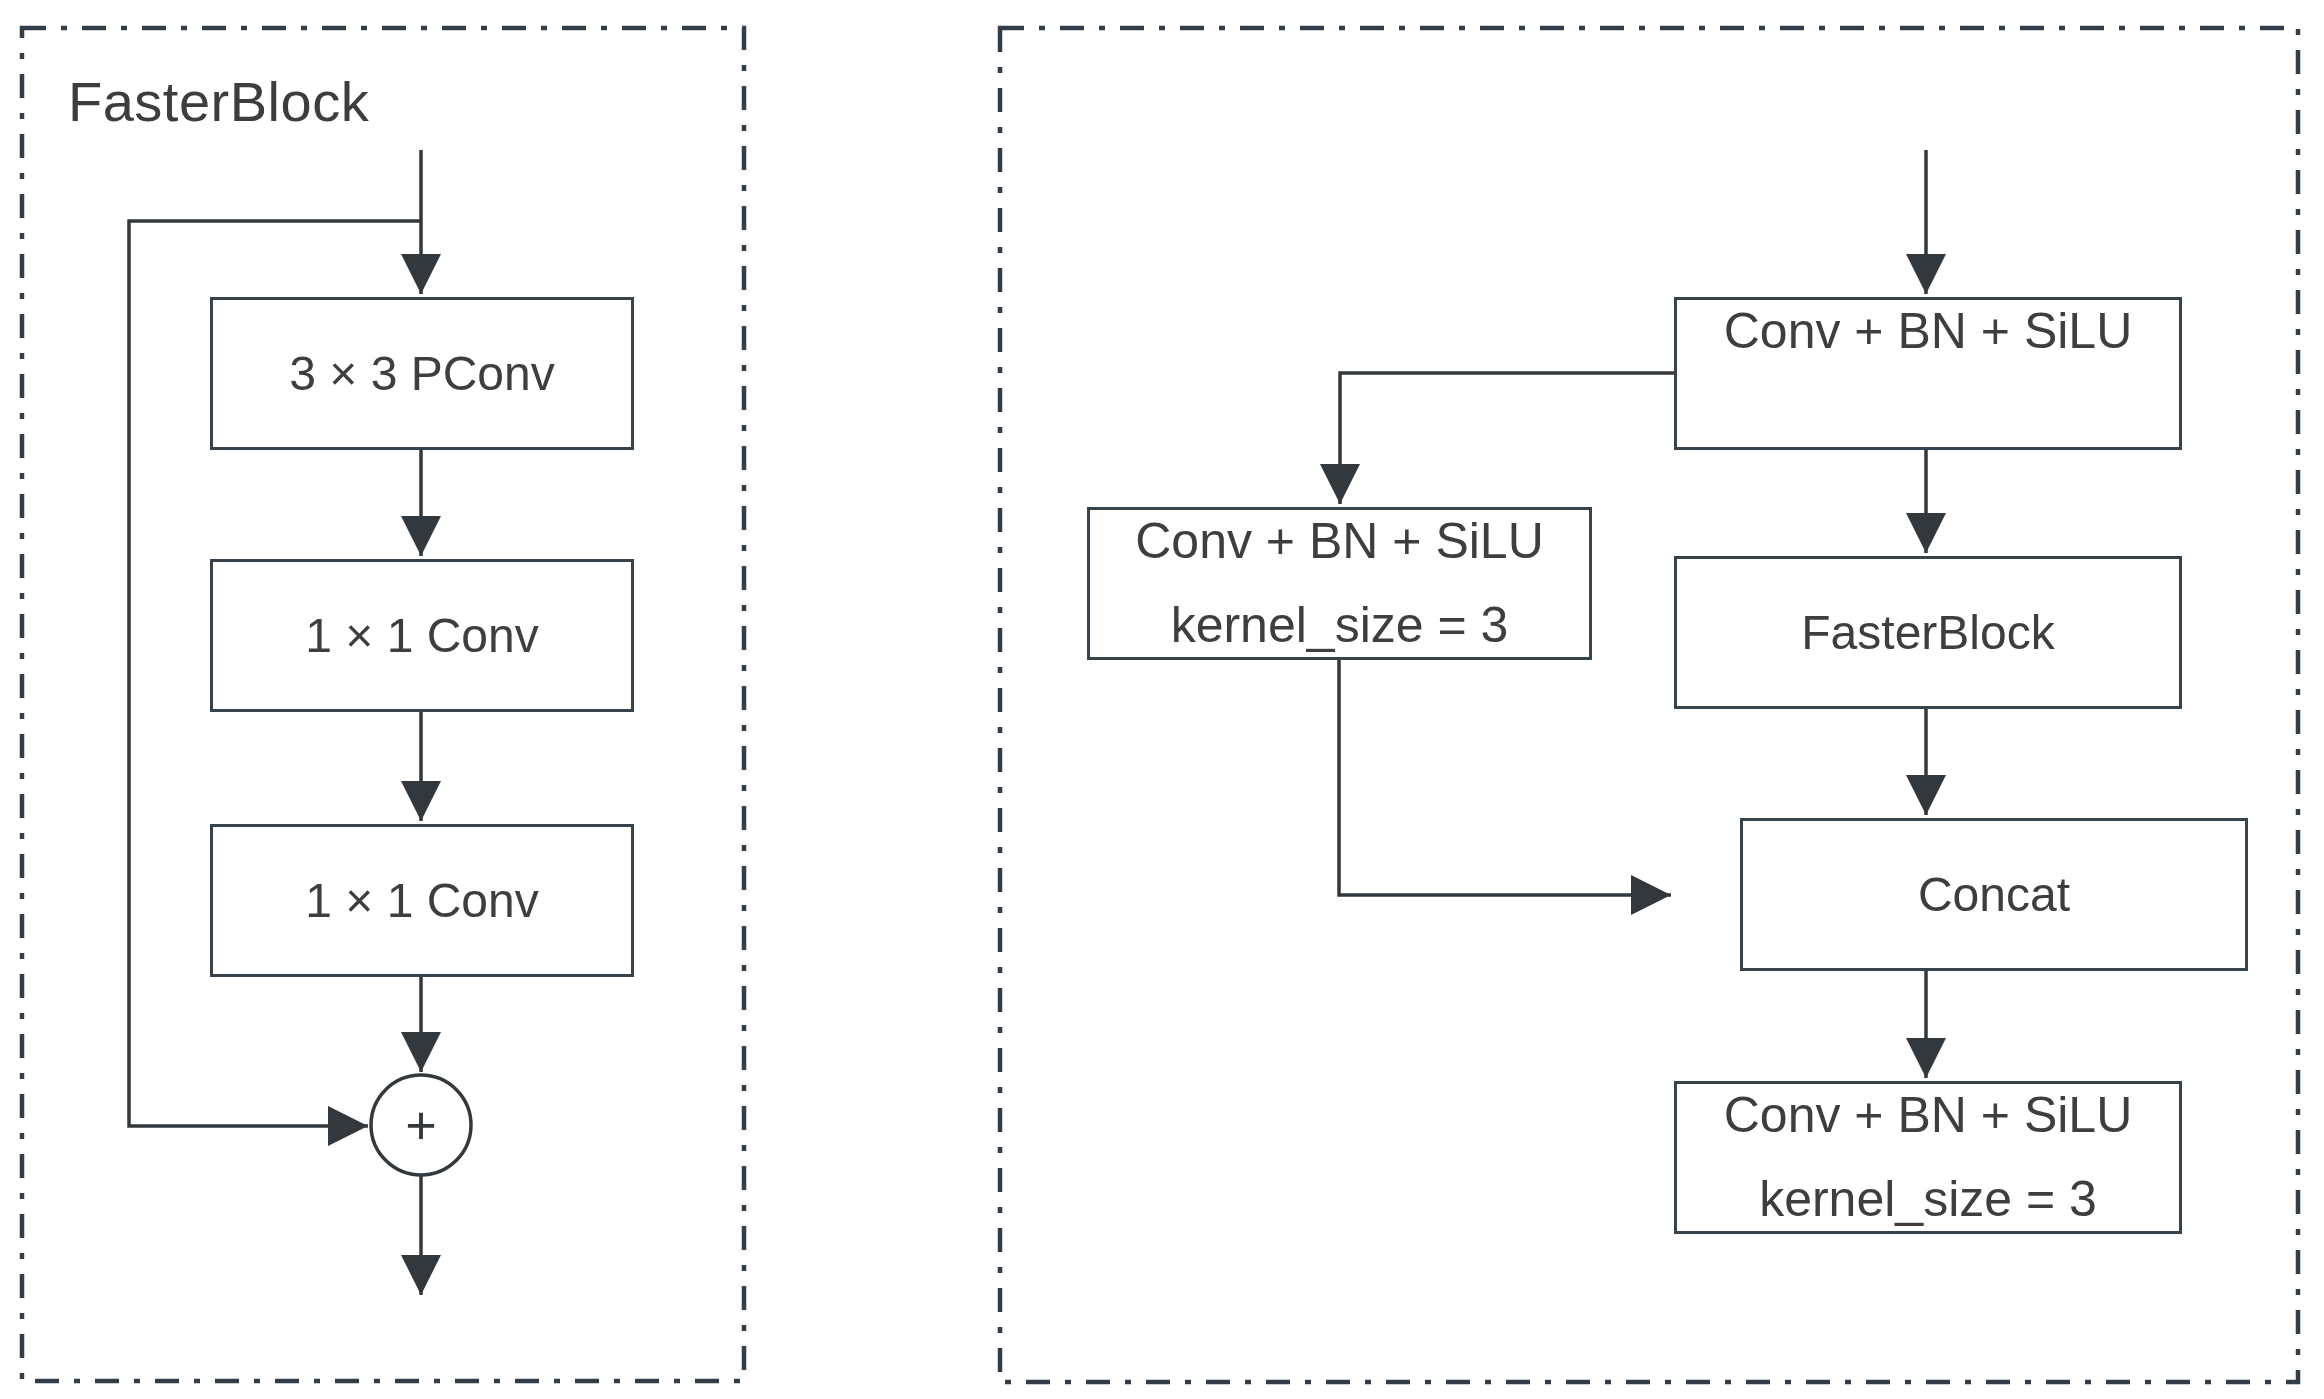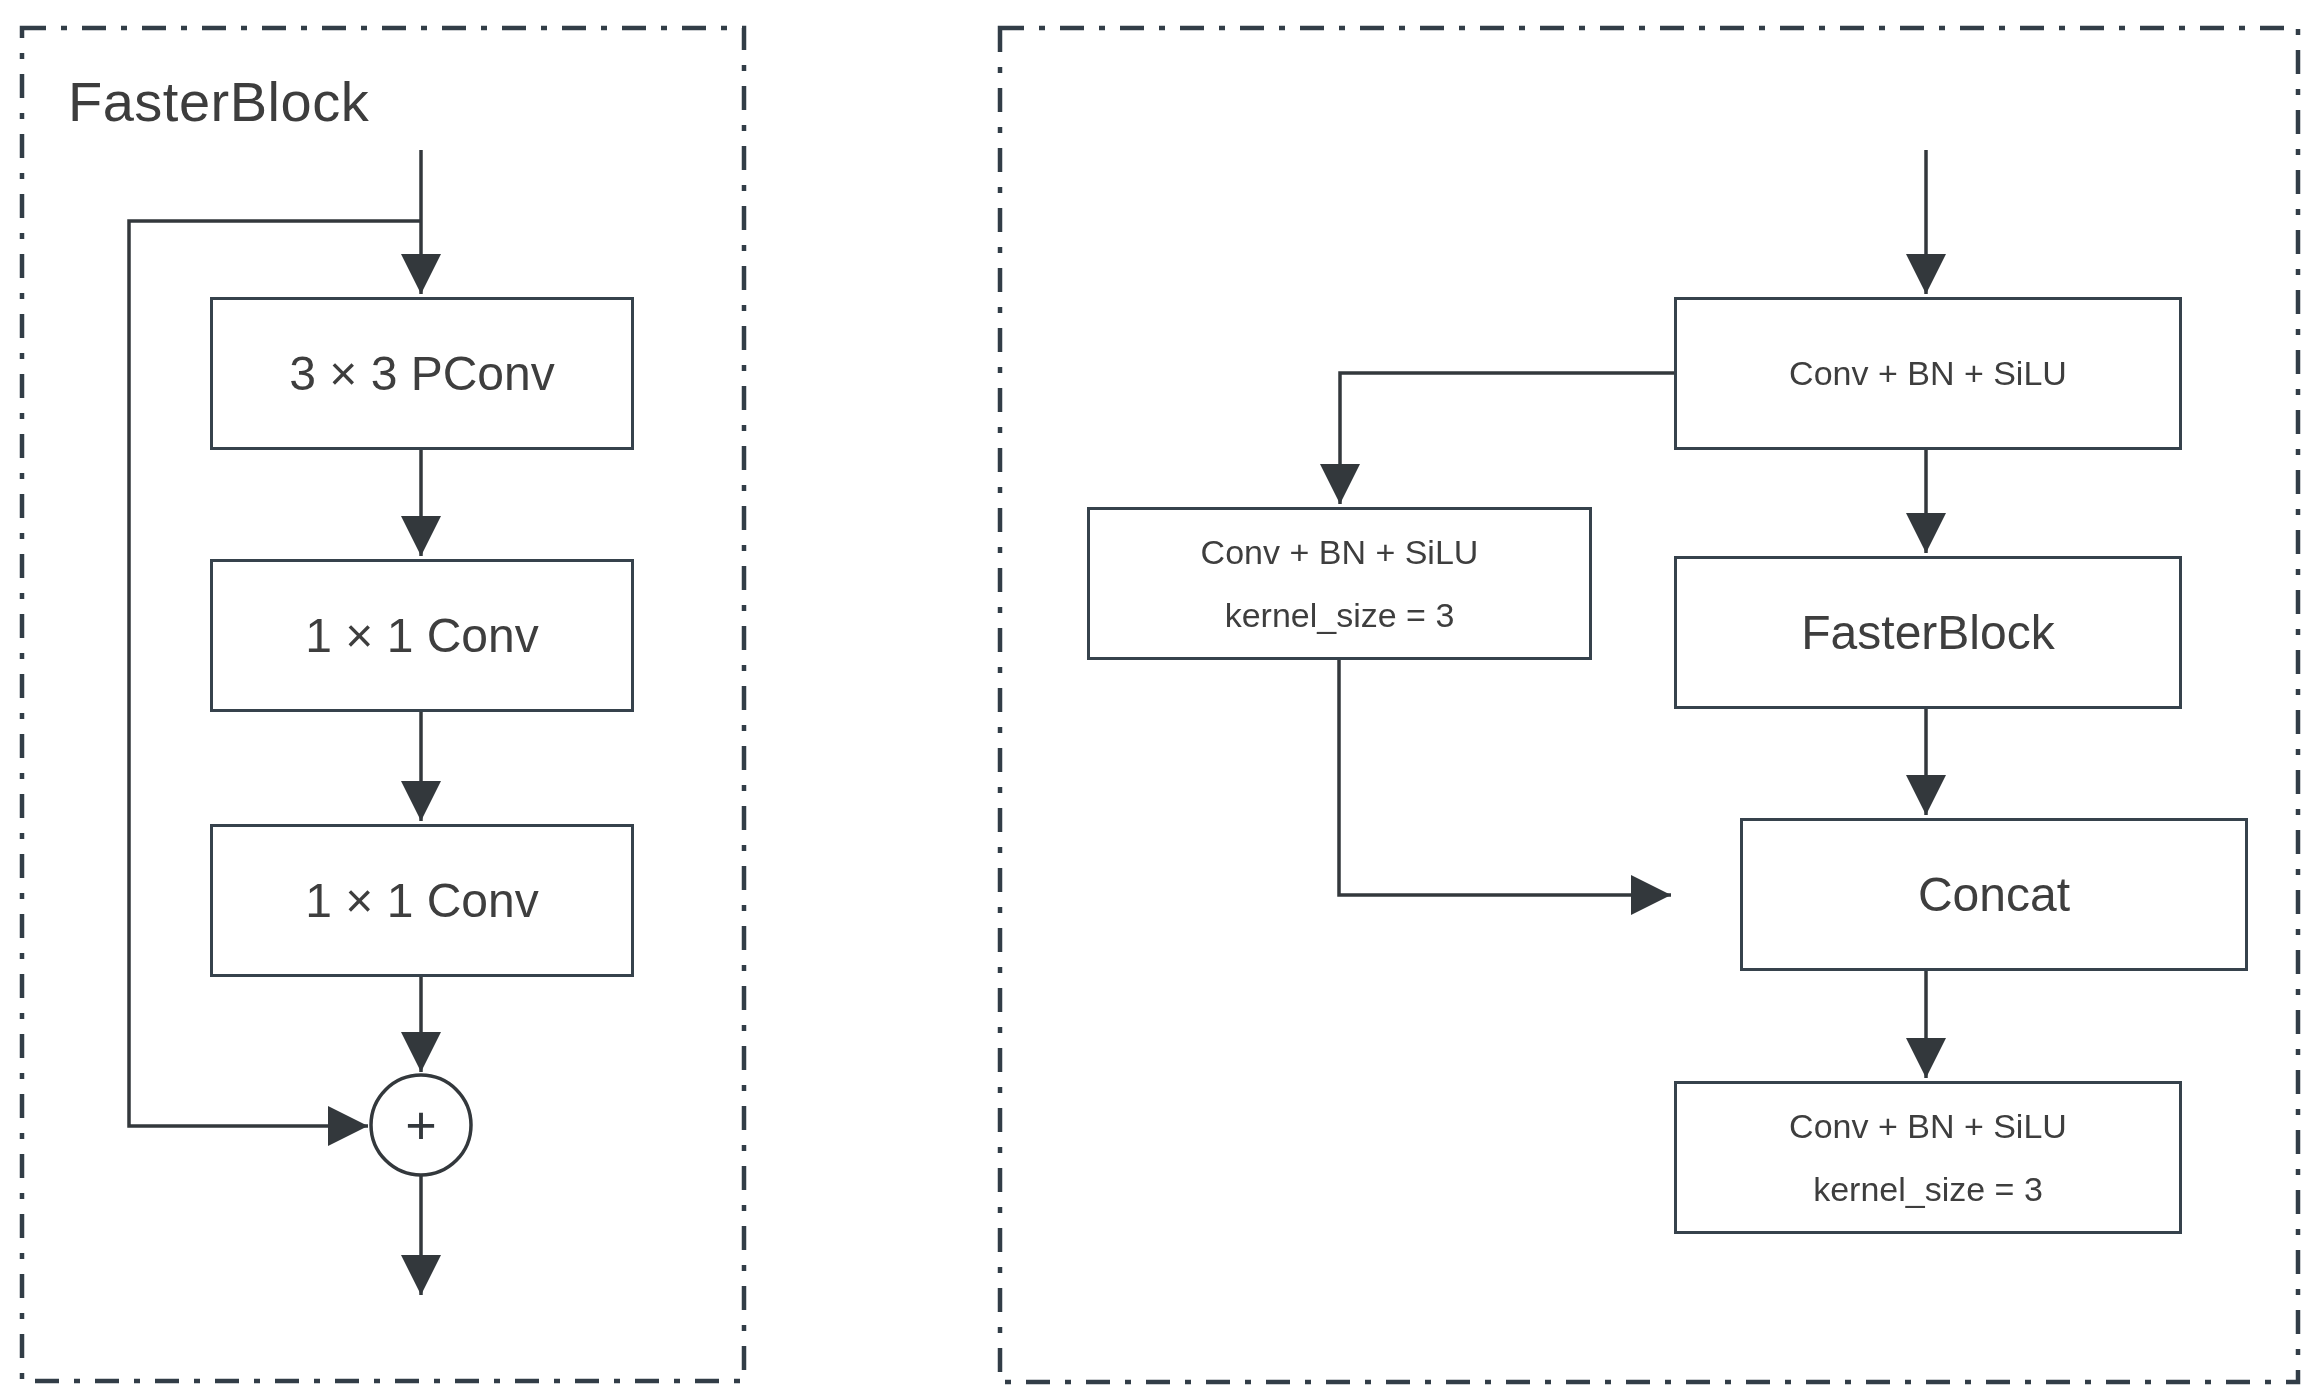--- a/index.html
+++ b/index.html
@@ -40,22 +40,23 @@
     align-items: center;
     justify-content: center;
     text-align: center;
     color: #3e3e3e;
   }
   .node.single {
     font-size: 48px;
     line-height: 52px;
   }
   .node.double {
-    font-size: 34px;
+    font-size: 50px;
     line-height: 63px;
+    justify-content: space-between;
   }
   .node .nline {
     display: block;
     white-space: nowrap;
   }
   .plus-label {
     position: absolute;
     left: 371px;
     top: 1075px;
     width: 100px;

